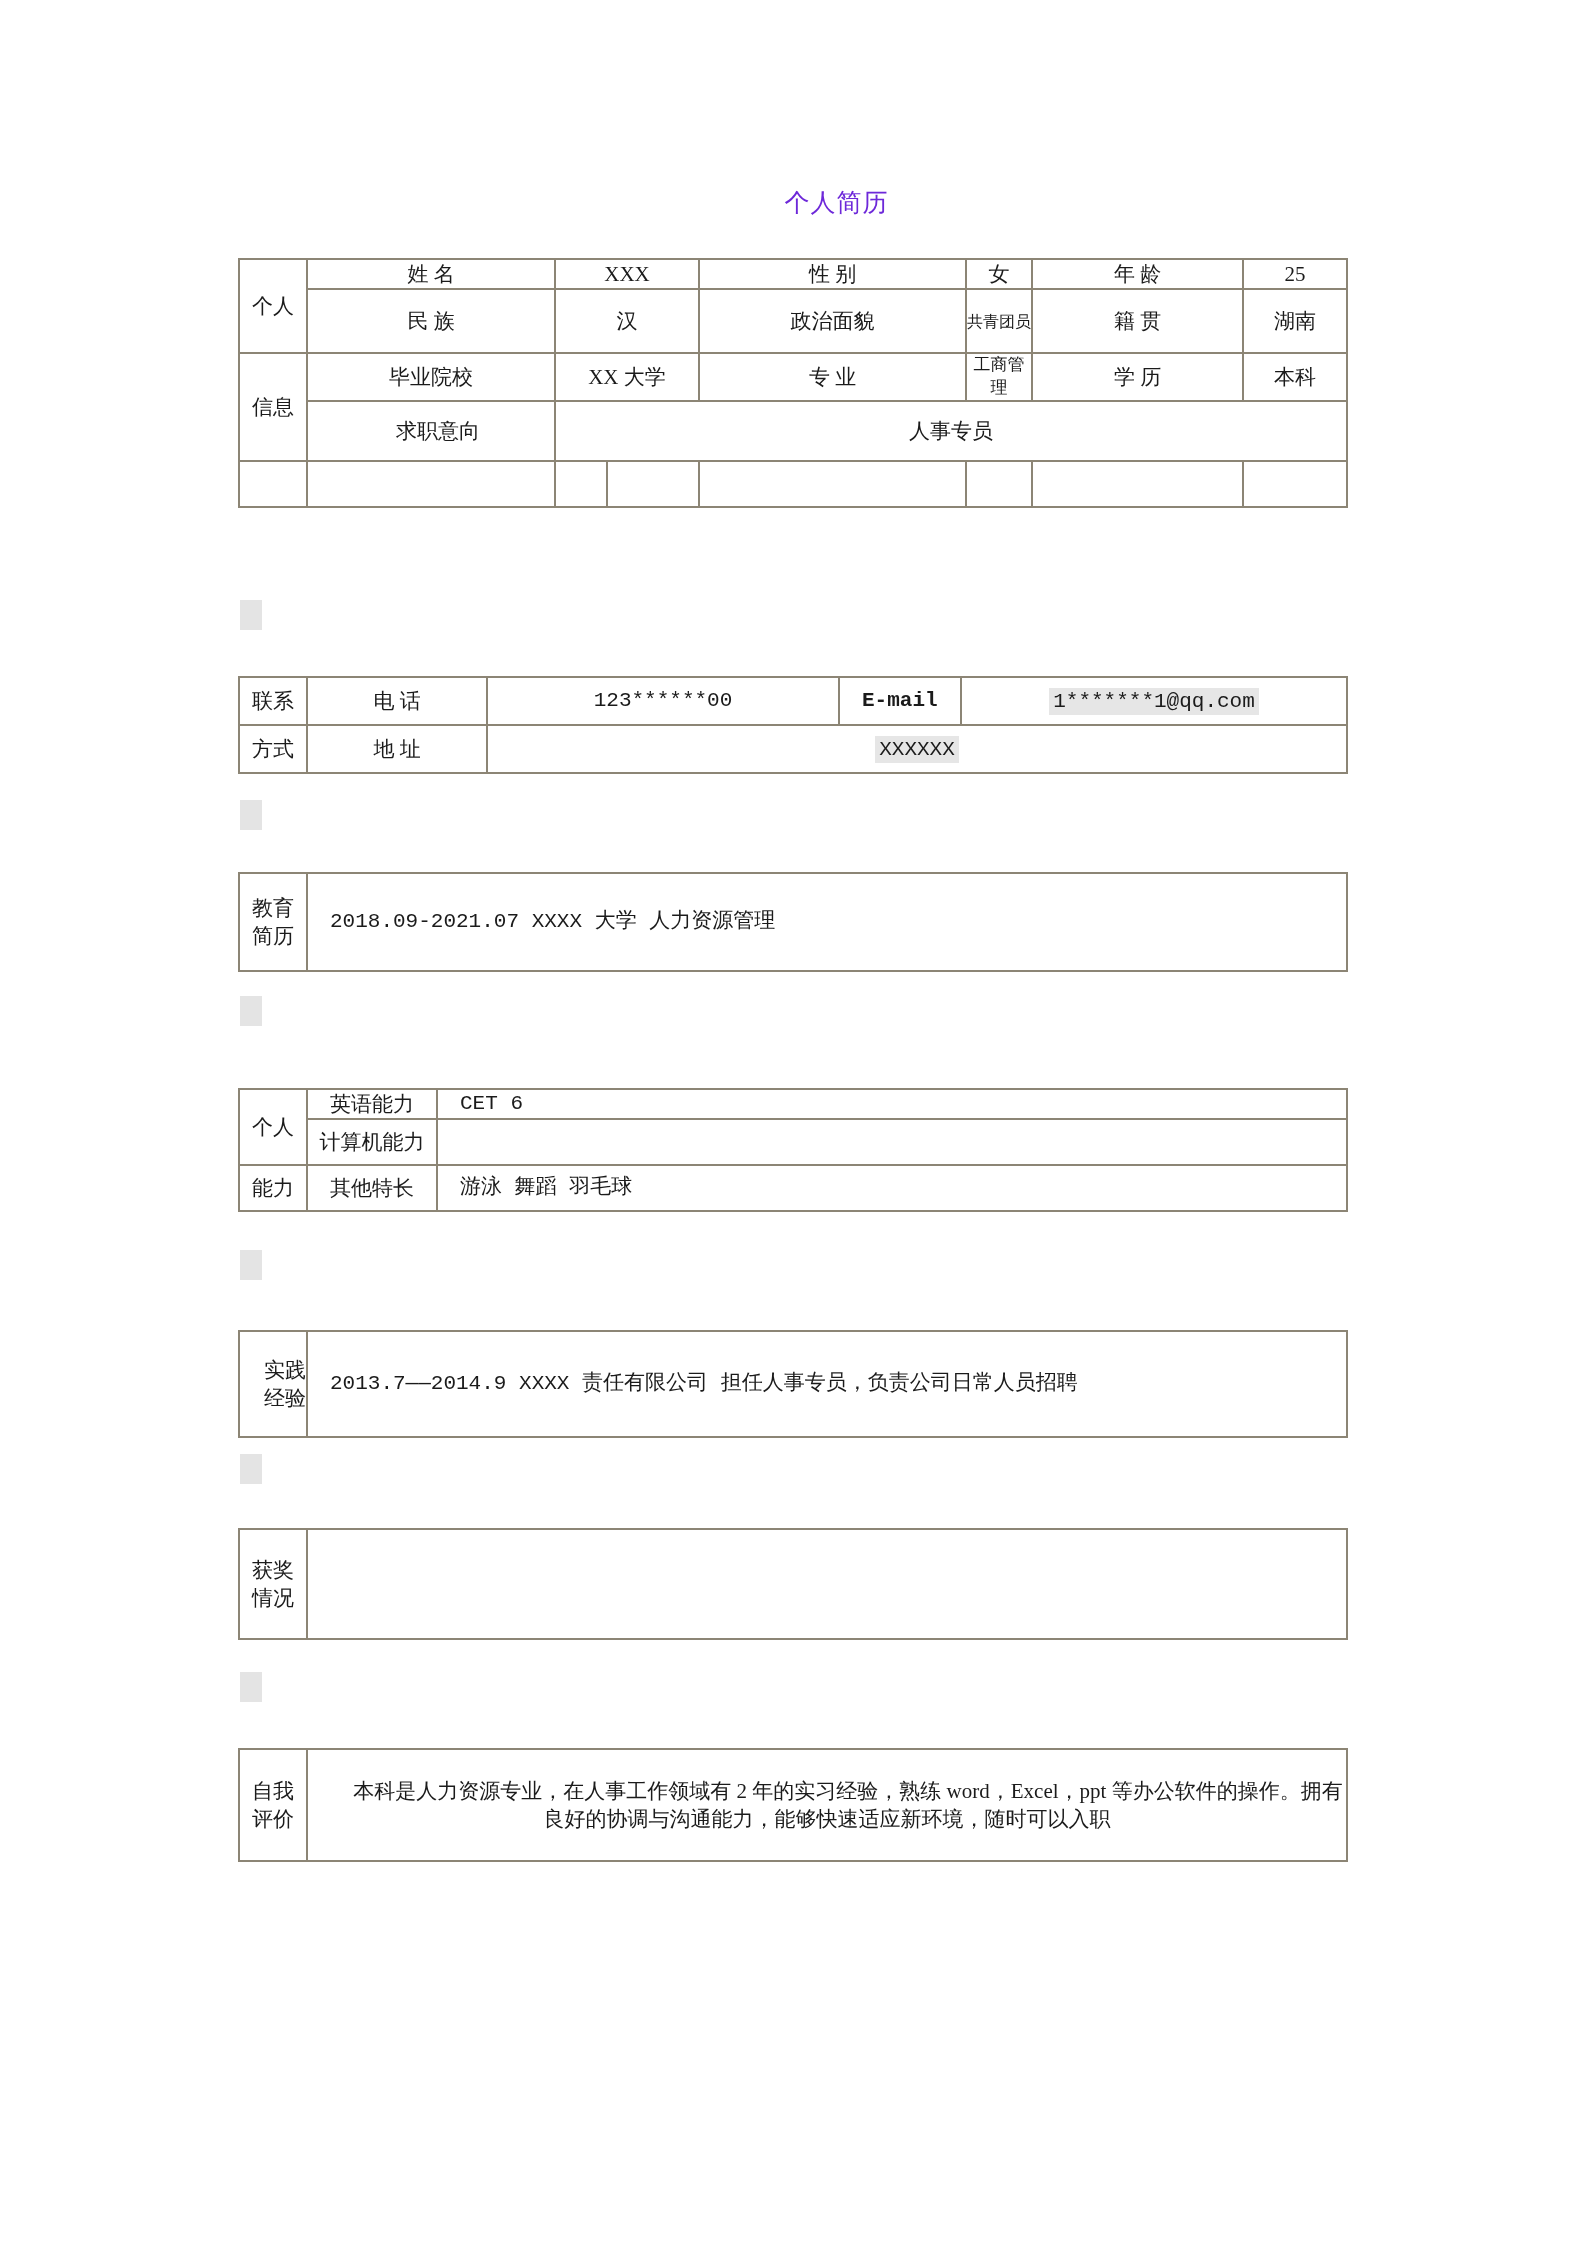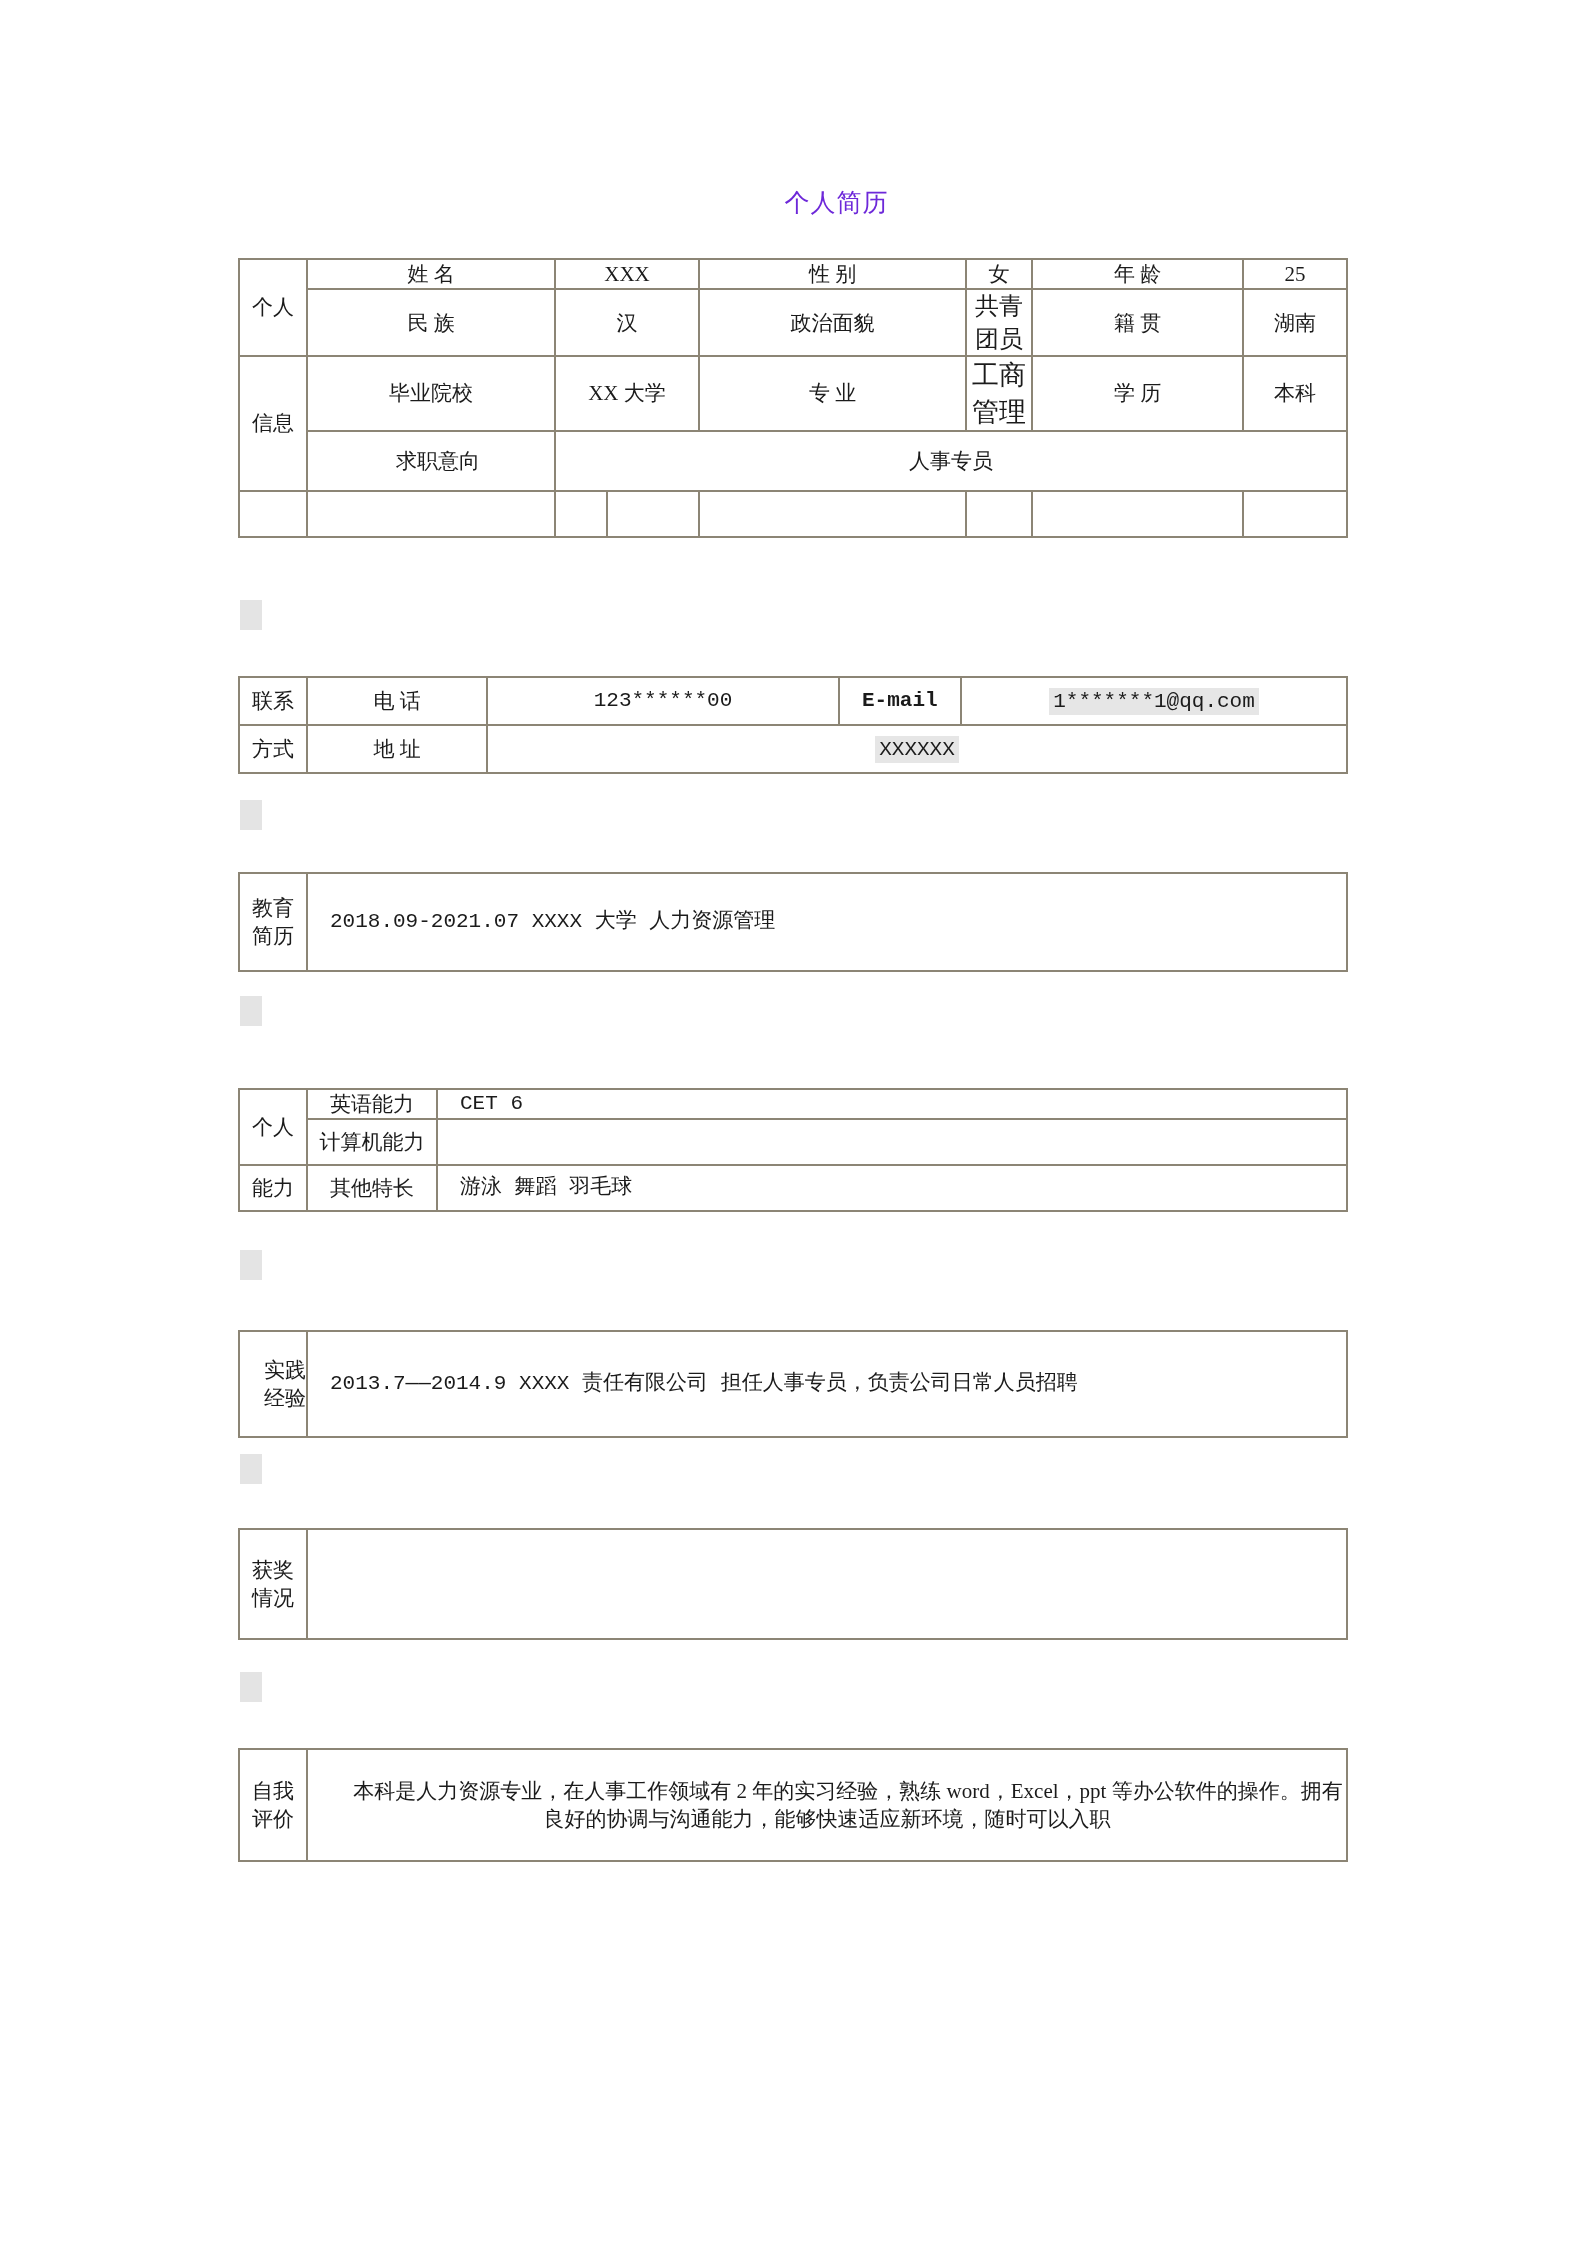--- a/index.html
+++ b/index.html
@@ -128,31 +128,31 @@
       <td>女</td>
       <td colspan="2">年 龄</td>
       <td>25</td>
       <td rowspan="4"></td>
     </tr>
 
     <tr>
       <td colspan="2" style="height:62px;">民 族</td>
       <td colspan="2">汉</td>
       <td colspan="2">政治面貌</td>
-      <td style="font-size:24px;">共青团员</td>
+      <td style="font-size:16px;">共青团员</td>
       <td colspan="2">籍 贯</td>
       <td>湖南</td>
     </tr>
 
     <tr>
       <td rowspan="2" class="lbl-col" style="height:62px;margin-top:41px;">信息</td>
       <td colspan="2">毕业院校</td>
       <td colspan="2">XX 大学</td>
       <td colspan="2">专 业</td>
-      <td style="font-size:27px;">工商管理</td>
+      <td style="font-size:17px;">工商管理</td>
       <td colspan="2">学 历</td>
       <td>本科</td>
     </tr>
 
     <tr>
       <td colspan="2" style="height:58px;padding-left:14px;">求职意向</td>
       <td colspan="8">人事专员</td>
     </tr>
 
     <tr>

